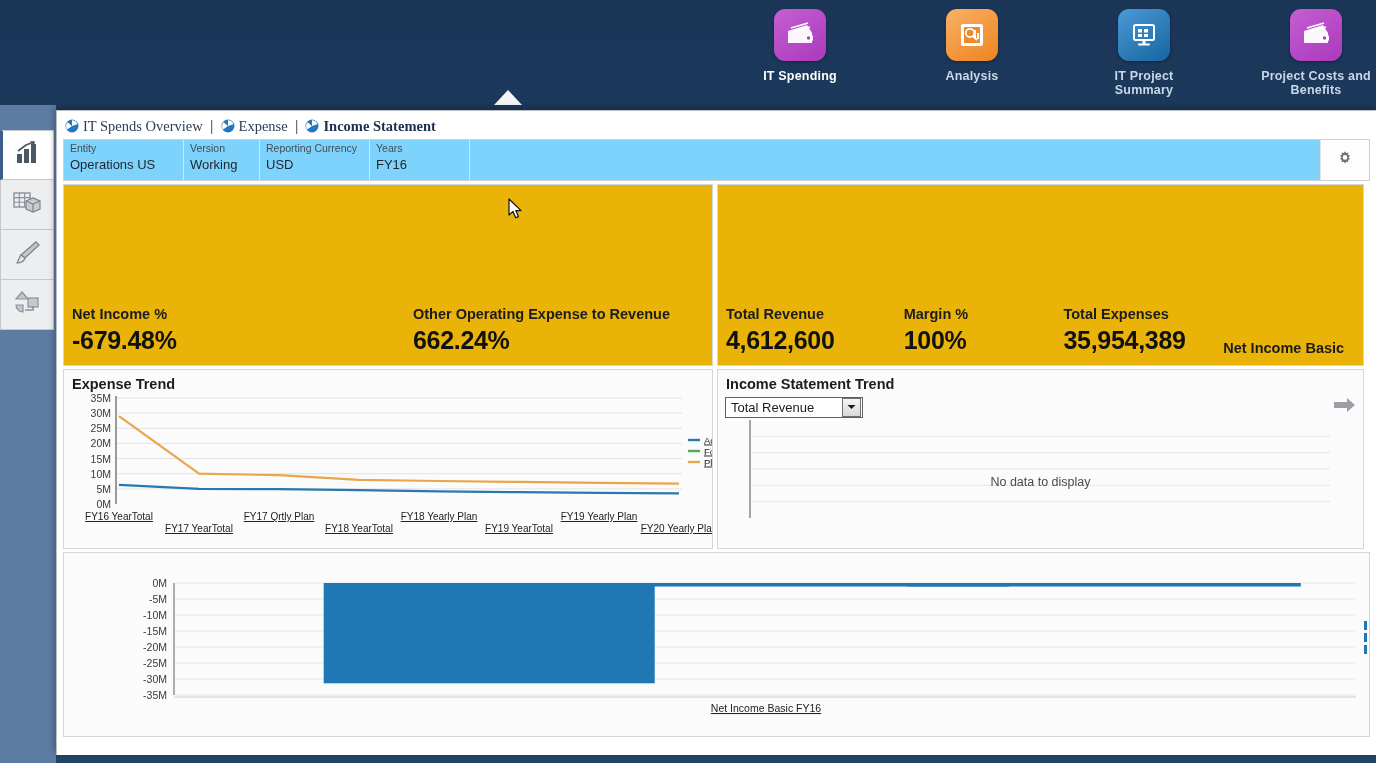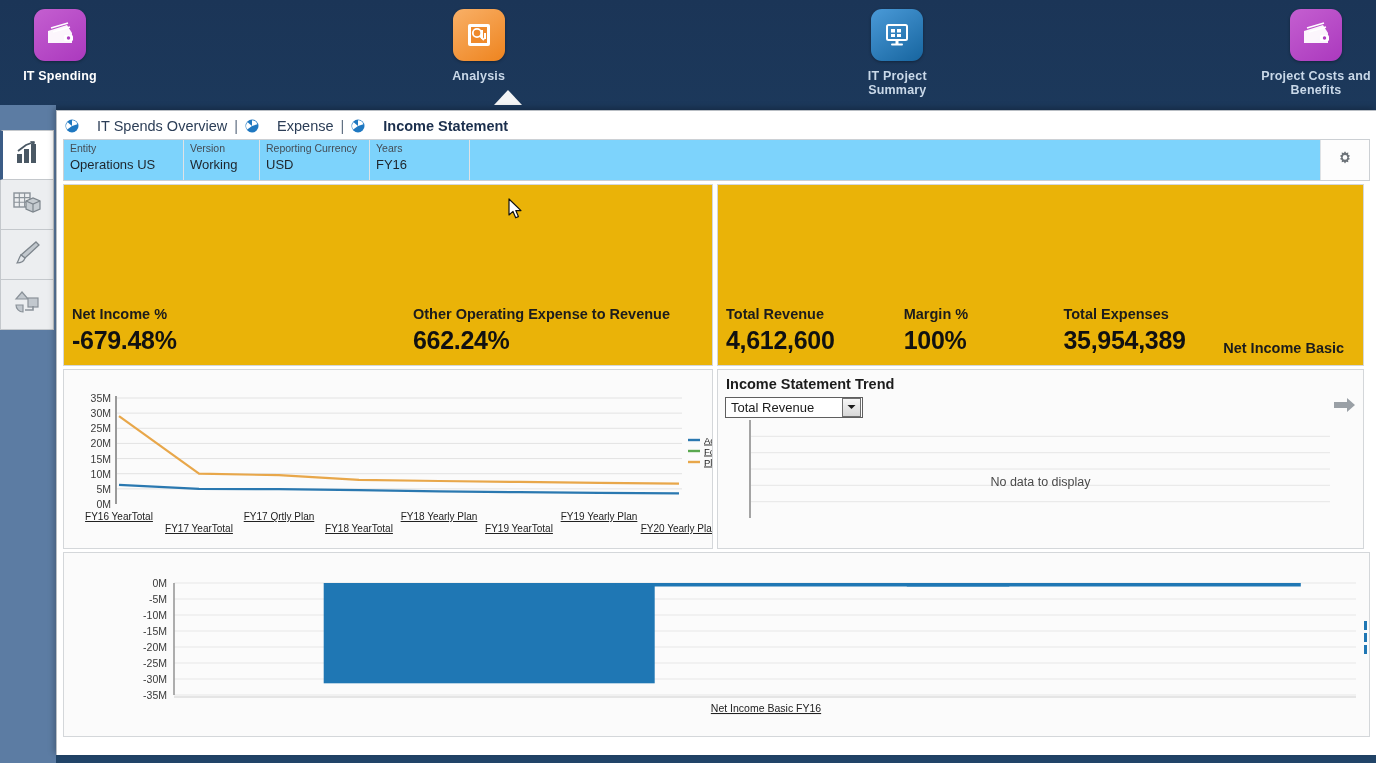--- a/index.html
+++ b/index.html
@@ -11,21 +11,21 @@
   }
   #app {
     position: relative;
     width: 1376px; height: 763px;
     background: linear-gradient(180deg, #1b3557 0%, #1e4064 45%, #214468 100%);
   }
 
   
   #topnav {
     position: absolute; left: 0; top: 0; width: 1376px; height: 105px;
-    display: flex; justify-content: space-between; align-items: flex-start;
+    display: flex; justify-content: flex-end; align-items: flex-start;
     gap: 52px; padding-top: 9px;
   }
   .navitem {
     width: 120px; display: flex; flex-direction: column; align-items: center;
     cursor: pointer;
   }
   .navtile {
     width: 52px; height: 52px; border-radius: 11px;
     display: flex; align-items: center; justify-content: center;
     box-shadow: 0 1px 3px rgba(0,0,0,.35);
@@ -73,21 +73,21 @@
     box-shadow: -2px -2px 6px rgba(0,0,0,.25);
     overflow: hidden;
   }
 
   
   #breadcrumb {
     height: 26px; padding: 4px 0 0 8px;
     display: flex; align-items: center; gap: 5px;
     font-size: 14.5px; color: #2a3d56;
   }
-  .crumb { display: flex; align-items: center; gap: 18px; cursor: pointer; }
+  .crumb { display: flex; align-items: center; gap: 4px; cursor: pointer; font-family: Liberation Serif, serif; }
   .crumb-label { color: #2c3e57; }
   .crumb.active .crumb-label { font-weight: bold; color: #1b2f4d; }
   .crumb-sep { color: #5e6d80; padding: 0 2px; }
   .cube-icon { width: 14px; height: 14px; display:block; }
 
   
   #povbar {
     margin: 2px 6px 0 6px;
     height: 42px;
     border: 1px solid #ccd0d4;
@@ -379,20 +379,21 @@
           <div class="kpi" style="width:140px">
             <span class="kpi-title">Net Income Basic</span>
           </div>
         </div>
       </div>
     </div>
 
     <div id="chartrow">
 
       <div class="chart-panel" id="expense-panel">
+        <div class="panel-title">Expense Trend</div>
         <svg id="expense-svg" width="648" height="155">
             <text x="47" y="116" text-anchor="end" font-size="10.5" fill="#3a3a3a" font-family="&quot;Liberation Sans&quot;,sans-serif">0M</text>
             <line x1="53" y1="96.85714285714286" x2="618" y2="96.85714285714286" stroke="#e3e3e3" stroke-width="1"></line>
             <text x="47" y="100.85714285714286" text-anchor="end" font-size="10.5" fill="#3a3a3a" font-family="&quot;Liberation Sans&quot;,sans-serif">5M</text>
             <line x1="53" y1="81.71428571428572" x2="618" y2="81.71428571428572" stroke="#e3e3e3" stroke-width="1"></line>
             <text x="47" y="85.71428571428572" text-anchor="end" font-size="10.5" fill="#3a3a3a" font-family="&quot;Liberation Sans&quot;,sans-serif">10M</text>
             <line x1="53" y1="66.57142857142858" x2="618" y2="66.57142857142858" stroke="#e3e3e3" stroke-width="1"></line>
             <text x="47" y="70.57142857142858" text-anchor="end" font-size="10.5" fill="#3a3a3a" font-family="&quot;Liberation Sans&quot;,sans-serif">15M</text>
             <line x1="53" y1="51.42857142857143" x2="618" y2="51.42857142857143" stroke="#e3e3e3" stroke-width="1"></line>
             <text x="47" y="55.42857142857143" text-anchor="end" font-size="10.5" fill="#3a3a3a" font-family="&quot;Liberation Sans&quot;,sans-serif">20M</text>

